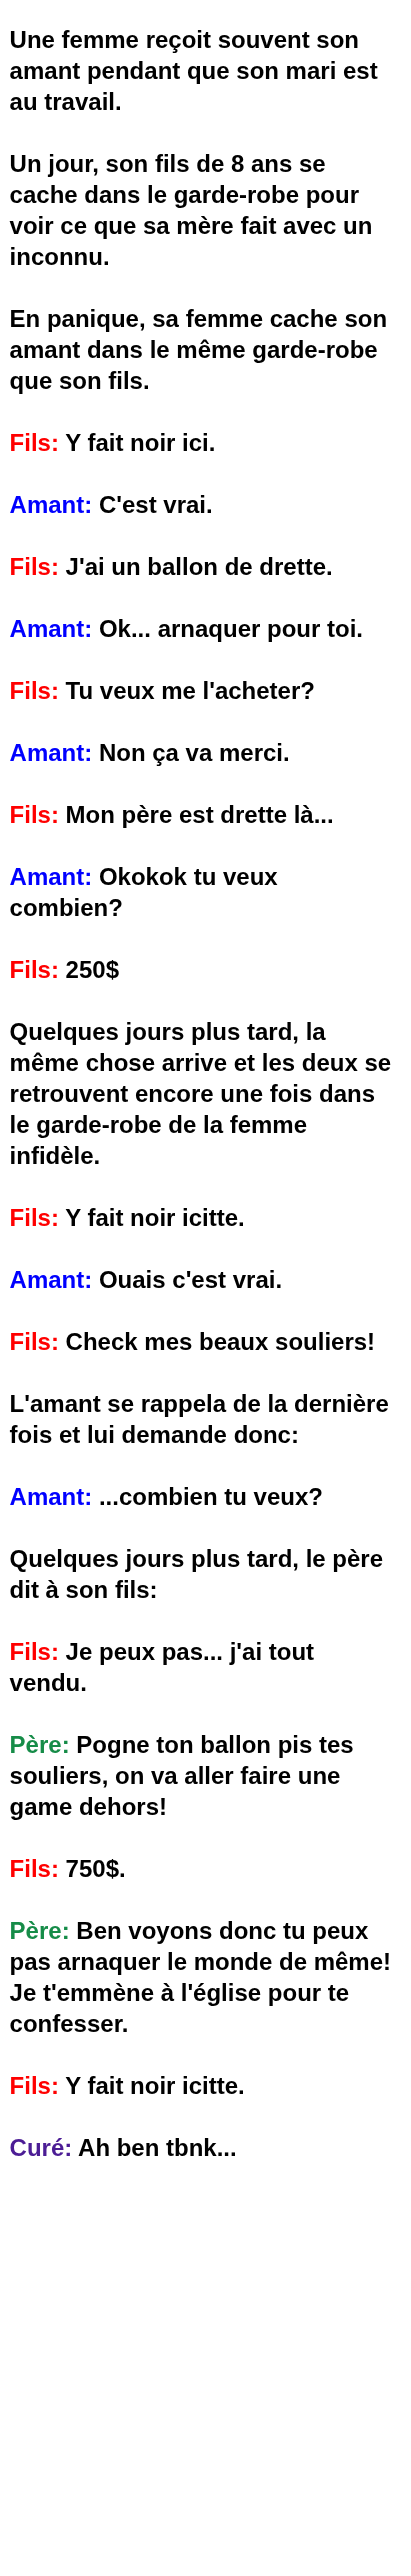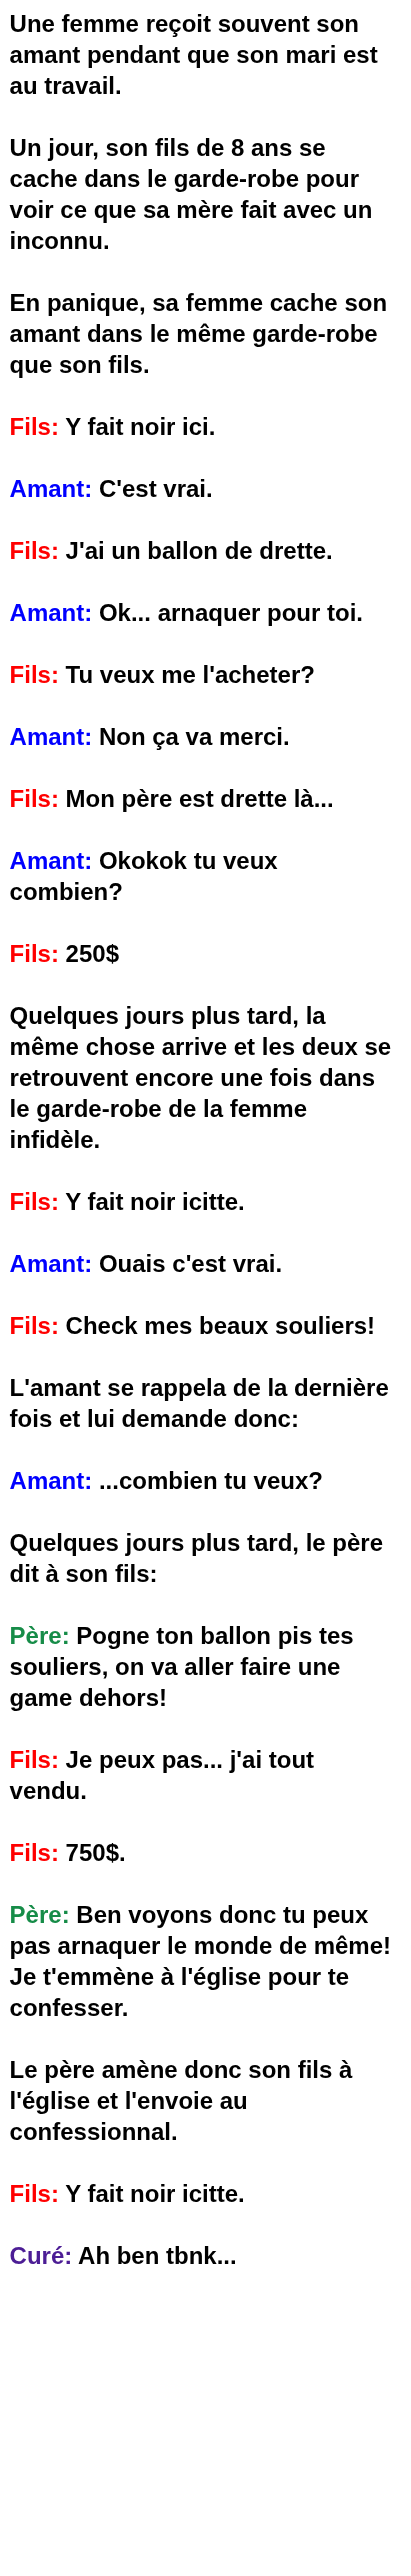--- a/index.html
+++ b/index.html
@@ -16,21 +16,21 @@
   }
   .joke {
     font-family: "Liberation Sans", "DejaVu Sans", sans-serif;
     font-weight: 700;
     font-size: 24px;
     line-height: 31px;
     color: #000000;
     letter-spacing: 0;
   }
   .joke p {
-    margin: 0 0 31px 0;
+    margin: 16px 0 31px 0;
   }
   .joke p:last-child {
     margin-bottom: 0;
   }
   .speaker {
     font-weight: 700;
   }
 </style>
 </head>
 <body>
@@ -49,22 +49,21 @@
       <p class="dialogue"><span class="speaker" style="color: rgb(255, 0, 0);">Fils:</span> <span>Mon père est drette là...</span></p>
       <p class="dialogue"><span class="speaker" style="color: rgb(0, 0, 255);">Amant:</span> <span>Okokok tu veux combien?</span></p>
       <p class="dialogue"><span class="speaker" style="color: rgb(255, 0, 0);">Fils:</span> <span>250$</span></p>
       <p class="narration">Quelques jours plus tard, la même chose arrive et les deux se retrouvent encore une fois dans le garde-robe de la femme infidèle.</p>
       <p class="dialogue"><span class="speaker" style="color: rgb(255, 0, 0);">Fils:</span> <span>Y fait noir icitte.</span></p>
       <p class="dialogue"><span class="speaker" style="color: rgb(0, 0, 255);">Amant:</span> <span>Ouais c'est vrai.</span></p>
       <p class="dialogue"><span class="speaker" style="color: rgb(255, 0, 0);">Fils:</span> <span>Check mes beaux souliers!</span></p>
       <p class="narration">L'amant se rappela de la dernière fois et lui demande donc:</p>
       <p class="dialogue"><span class="speaker" style="color: rgb(0, 0, 255);">Amant:</span> <span>...combien tu veux?</span></p>
       <p class="narration">Quelques jours plus tard, le père dit à son fils:</p>
+      <p class="dialogue"><span class="speaker" style="color: rgb(255, 0, 0);">Fils:</span> <span>Je peux pas... j'ai tout vendu.</span></p>
       <p class="dialogue"><span class="speaker" style="color: rgb(22, 140, 72);">Père:</span> <span>Pogne ton ballon pis tes souliers, on va aller faire une game dehors!</span></p>
-      <p class="dialogue"><span class="speaker" style="color: rgb(255, 0, 0);">Fils:</span> <span>Je peux pas... j'ai tout vendu.</span></p>
       <p class="dialogue"><span class="speaker" style="color: rgb(255, 0, 0);">Fils:</span> <span>750$.</span></p>
       <p class="dialogue"><span class="speaker" style="color: rgb(22, 140, 72);">Père:</span> <span>Ben voyons donc tu peux pas arnaquer le monde de même! Je t'emmène à l'église pour te confesser.</span></p>
-      <p class="narration">Le père amène donc son fils à l'église et l'envoie au confessionnal.</p>
       <p class="dialogue"><span class="speaker" style="color: rgb(255, 0, 0);">Fils:</span> <span>Y fait noir icitte.</span></p>
       <p class="dialogue"><span class="speaker" style="color: #4c1d95;">Curé:</span> <span>Ah ben tbnk...</span></p>
     </article>
 </main>
 
 
 </body></html>

